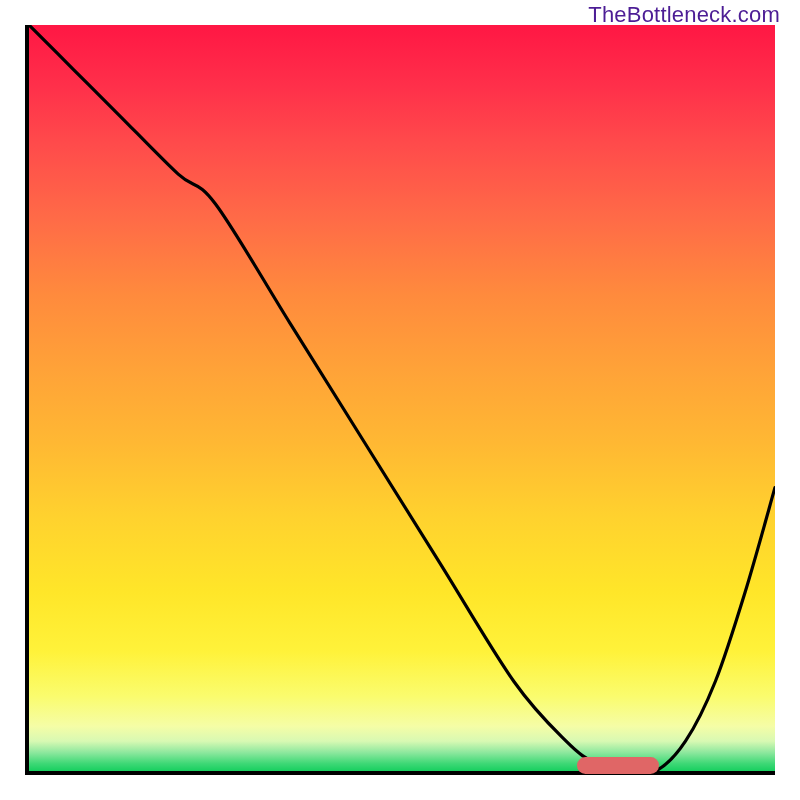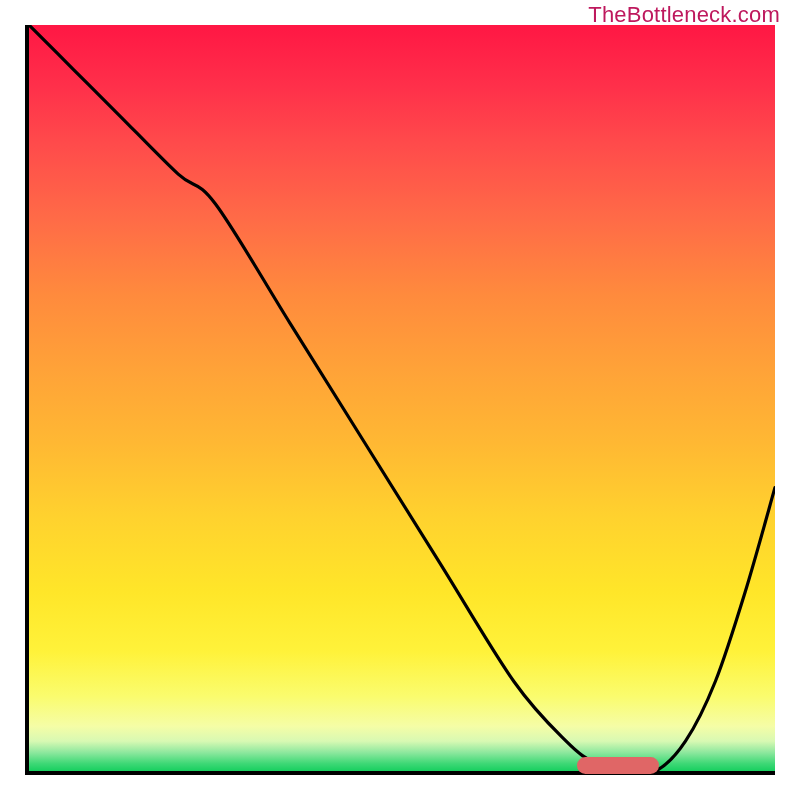--- a/index.html
+++ b/index.html
@@ -49,21 +49,21 @@
     background: #e06666;
     border-radius: 9px;
     height: 17px;
   }
   .watermark {
     position: absolute;
     top: 2px;
     right: 20px;
     font-family: Arial, Helvetica, sans-serif;
     font-size: 22px;
-    color: #be185d;
+    color: #4c1d95;
     font-weight: 500;
     letter-spacing: 0.2px;
   }
 </style>
 </head>
 <body>
 
 <div class="chart-container">
 
   <div class="watermark">TheBottleneck.com</div>

